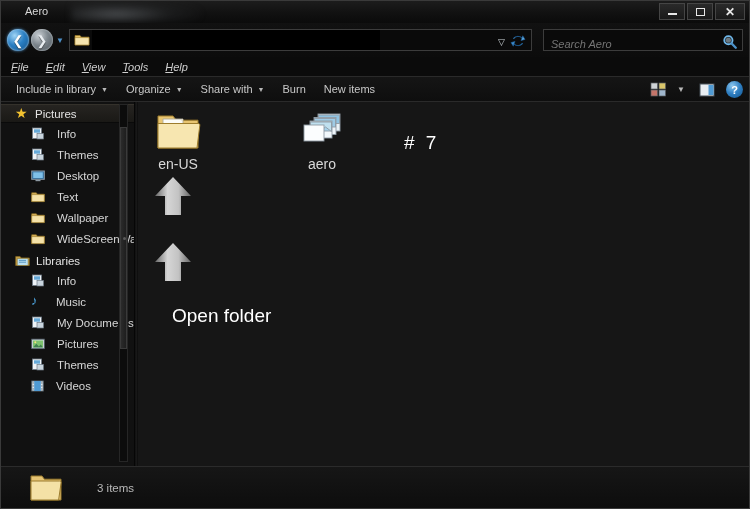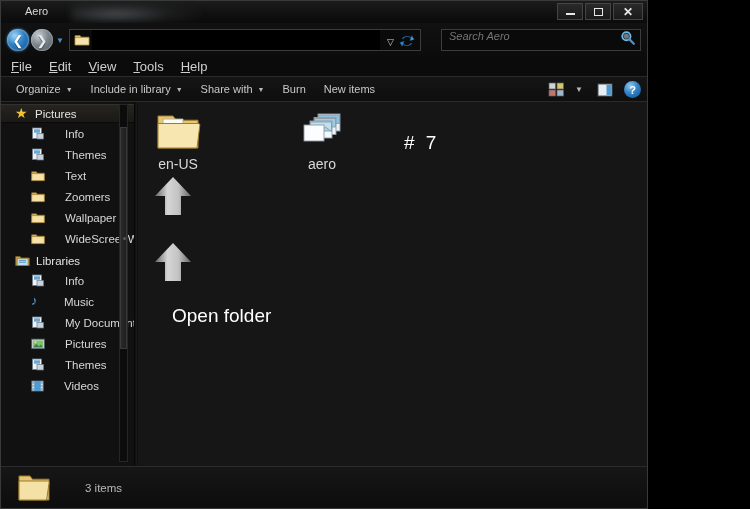--- a/index.html
+++ b/index.html
@@ -4,21 +4,21 @@
 <style>
   * { box-sizing: border-box; margin: 0; padding: 0; }
   html, body {
     width: 750px; height: 509px;
     background: #000;
     font-family: "Liberation Sans", sans-serif;
     overflow: hidden;
   }
   #window {
     position: absolute; left: 0; top: 0;
-    width: 648px; height: 509px;
+    width: 750px; height: 509px;
     background: #0d0d0d;
     border: 1px solid #3a3a3a;
     display: flex; flex-direction: column;
   }
 
   
   #titlebar {
     height: 22px; flex: 0 0 22px;
     background: linear-gradient(to bottom,#1c1c1c 0%,#111 55%,#0b0b0b 100%);
     position: relative;
@@ -97,40 +97,40 @@
   }
   #addr-caret {
     position: absolute; right: 26px; top: 7px;
     color: #cfd6db; font-size: 9px;
   }
   #refresh-icon {
     position: absolute; right: 5px; top: 3px;
     width: 16px; height: 16px;
   }
   #searchbox {
-    flex: 0 0 200px; height: 22px; margin-left: 20px;
+    flex: 0 0 200px; height: 22px; margin-left: 11px;
     background: #0a0a0a; border: 1px solid #3c3c3c;
-    display: flex; align-items: flex-start; position: relative; gap: 20px;
+    display: flex; align-items: flex-end; position: relative; gap: 20px;
   }
   #search-input {
     flex: 1 1 auto; background: transparent; border: none; outline: none;
     font-family: "Liberation Sans", sans-serif;
     font-size: 11px; font-style: italic; color: #8e8e8e;
     padding-left: 7px;
   }
   #search-icon { width: 16px; height: 16px; margin-right: 4px; flex: 0 0 auto; }
 
   
   #menubar {
     height: 20px; flex: 0 0 20px;
     background: #0b0b0b;
     border-bottom: 1px solid #2a2a2a;
     display: flex; align-items: center; padding-left: 10px; gap: 17px;
   }
-  .menu-item { font-size: 13px; color: #cfcfcf; }
+  .menu-item { font-size: 11px; color: #cfcfcf; font-style: italic; }
   .menu-item u { text-decoration: underline; }
 
   
   #toolbar {
     height: 25px; flex: 0 0 25px;
     background: linear-gradient(to bottom,#151515 0%,#0e0e0e 100%);
     border-bottom: 1px solid #2a2a2a;
     display: flex; align-items: center; padding: 0 6px;
     position: relative;
   }
@@ -167,21 +167,21 @@
     padding-left: 14px; gap: 6px;
     font-size: 11.5px; color: #e3e3e3;
   }
   .nav-head.highlight {
     background: linear-gradient(to bottom,#262421 0%,#1a1916 100%);
     border-top: 1px solid #34312b;
     border-bottom: 1px solid #0a0a0a;
   }
   .nav-row {
     height: 21px; display: flex; align-items: center;
-    padding-left: 30px; gap: 20px;
+    padding-left: 30px; gap: 12px;
     font-size: 11.5px; color: #d7d7d7;
     white-space: nowrap;
   }
   .ic { flex: 0 0 auto; position: relative; }
   .ic-star { width: 14px; height: 14px; color: #f2c230; font-size: 14px; line-height: 13px; }
   .ic-folder { width: 14px; height: 12px; }
   .ic-doc { width: 14px; height: 13px; }
   .ic-monitor { width: 14px; height: 12px; }
   .ic-music { width: 13px; height: 13px; color: #4da3dd; font-size: 13px; line-height: 12px; }
   .ic-pic { width: 14px; height: 12px; }
@@ -222,21 +222,21 @@
   .annot { position: absolute; color: #fff; }
   #annot-hash { font-size: 19px; letter-spacing: 3px; }
   #annot-open { font-size: 19px; }
   .up-arrow { position: absolute; width: 42px; height: 44px; }
 
   
   #statusbar {
     height: 42px; flex: 0 0 42px;
     background: linear-gradient(to bottom,#161616 0%,#0d0d0d 100%);
     border-top: 1px solid #2b2b2b;
-    display: flex; align-items: center; padding-left: 16px; gap: 34px;
+    display: flex; align-items: center; padding-left: 28px; gap: 34px;
     position: relative;
   }
   #status-folder { width: 34px; height: 30px; position: relative; }
   #status-text { font-size: 11.5px; color: #b9b9b9; }
 </style>
 </head>
 <body>
 
 <div id="window">
 
@@ -298,25 +298,25 @@
   <div id="menubar">
     <span class="menu-item"><u>F</u>ile</span>
     <span class="menu-item"><u>E</u>dit</span>
     <span class="menu-item"><u>V</u>iew</span>
     <span class="menu-item"><u>T</u>ools</span>
     <span class="menu-item"><u>H</u>elp</span>
   </div>
 
   <div id="toolbar">
     <div class="tb-btn">
+      <span>Include in library</span>
+      <span class="tb-caret">▼</span>
+    </div>
+    <div class="tb-btn">
       <span>Organize</span>
-      <span class="tb-caret">▼</span>
-    </div>
-    <div class="tb-btn">
-      <span>Include in library</span>
       <span class="tb-caret">▼</span>
     </div>
     <div class="tb-btn">
       <span>Share with</span>
       <span class="tb-caret">▼</span>
     </div>
     <div class="tb-btn">
       <span>Burn</span>
     </div>
     <div class="tb-btn">
@@ -370,40 +370,41 @@
           <span class="ic ic-doc">
             <svg width="14" height="13" viewBox="0 0 14 13">
               <rect x="1.5" y="1" width="9" height="10.5" fill="#eef3f7" stroke="#6e7a85" stroke-width=".8"></rect>
               <rect x="3" y="2.3" width="6" height="3.4" fill="#66a9d8"></rect>
               <rect x="6" y="6.5" width="6.5" height="5.5" fill="#c9d5de" stroke="#6e7a85" stroke-width=".7"></rect>
             </svg>
           </span>
           <span>Themes</span>
         </div>
 
+        <div class="nav-row">
+          <span class="ic ic-monitor">
+            <svg width="14" height="12" viewBox="0 0 14 12">
+              <rect x="0.7" y="1" width="12.6" height="8.3" fill="#2f6d9e" stroke="#8e9aa3" stroke-width="1"></rect>
+              <rect x="2.2" y="2.3" width="9.6" height="5.7" fill="#7fc0e8"></rect>
+              <rect x="4.5" y="9.8" width="5" height="1.4" fill="#8e9aa3"></rect>
+            </svg>
+          </span>
+          <span>Desktop</span>
+        </div>
 
         <div class="nav-row">
           <span class="ic ic-folder">
             <svg width="14" height="12" viewBox="0 0 14 12">
               <path d="M.7 1.8h4.6l1.1 1.4H13.3V10.6H.7z" fill="#e2bb5f" stroke="#8f7023" stroke-width=".7"></path>
               <path d="M.7 3.6h12.6V10.6H.7z" fill="#f5e2a8" stroke="#8f7023" stroke-width=".6"></path>
             </svg>
           </span>
           <span>Text</span>
         </div>
 
-        <div class="nav-row">
-          <span class="ic ic-folder">
-            <svg width="14" height="12" viewBox="0 0 14 12">
-              <path d="M.7 1.8h4.6l1.1 1.4H13.3V10.6H.7z" fill="#e2bb5f" stroke="#8f7023" stroke-width=".7"></path>
-              <path d="M.7 3.6h12.6V10.6H.7z" fill="#f5e2a8" stroke="#8f7023" stroke-width=".6"></path>
-            </svg>
-          </span>
-          <span>Zoomers</span>
-        </div>
 
         <div class="nav-row">
           <span class="ic ic-folder">
             <svg width="14" height="12" viewBox="0 0 14 12">
               <path d="M.7 1.8h4.6l1.1 1.4H13.3V10.6H.7z" fill="#e2bb5f" stroke="#8f7023" stroke-width=".7"></path>
               <path d="M.7 3.6h12.6V10.6H.7z" fill="#f5e2a8" stroke="#8f7023" stroke-width=".6"></path>
             </svg>
           </span>
           <span>Wallpaper</span>
         </div>

